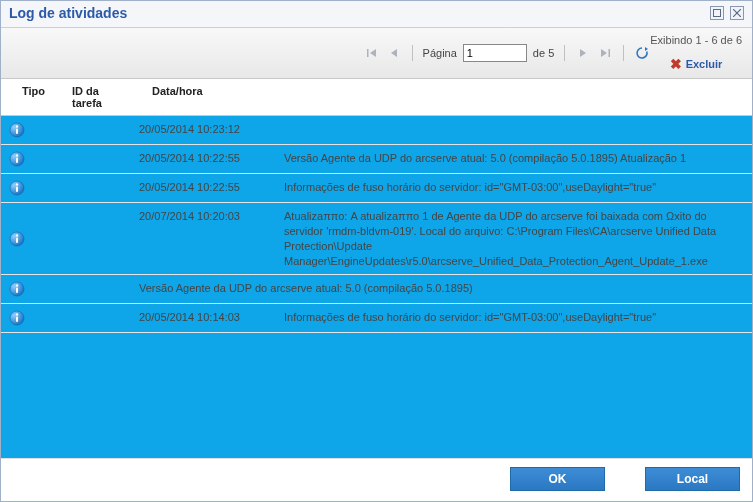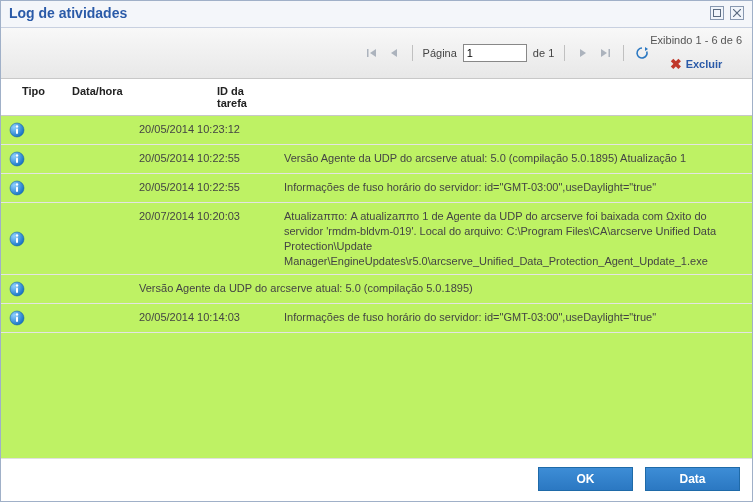--- a/index.html
+++ b/index.html
@@ -105,21 +105,21 @@
     font-weight: bold;
     color: #222;
   }
   .col-tipo { width: 50px; }
   .col-id   { width: 80px; }
   .col-data { width: 145px; }
   .col-msg  { flex: 1; padding-right:12px; }
   .grid-body {
     flex: 1;
     overflow: auto;
-    background:#bef264;
+    background:#0ea5e9;
   }
   .row {
     display:flex;
     border-bottom:1px solid #e4e4e4;
   }
   .cell {
     padding: 6px 8px;
     color:#444;
     line-height: 1.35;
   }
@@ -140,20 +140,21 @@
     min-width: 95px;
     height: 24px;
     border: 1px solid #1f6aa8;
     background: linear-gradient(#3d8dd6,#2b78c2);
     color: #fff;
     font-weight: bold;
     font-size: 12px;
     cursor: pointer;
     display:flex; align-items:center; justify-content:center;
     font-family: inherit;
+    margin-left: 28px;
   }
 </style>
 </head>
 <body>
 
 <div class="window">
 
   <div class="titlebar">
     <div class="titlebar-title">Log de atividades</div>
     <div class="titlebar-controls">
@@ -180,21 +181,21 @@
         </svg>
       </div>
       <div class="nav-icon">
         <svg width="12" height="12">
           <polygon points="9,2 3,6 9,10" fill="#5a6a80"></polygon>
         </svg>
       </div>
       <div class="nav-sep"></div>
       <span class="page-label">Página</span>
       <input class="page-input" value="1" style="">
-      <span class="page-label">de 1</span>
+      <span class="page-label">de 5</span>
       <div class="nav-sep"></div>
       <div class="nav-icon">
         <svg width="12" height="12">
           <polygon points="3,2 9,6 3,10" fill="#5a6a80"></polygon>
         </svg>
       </div>
       <div class="nav-icon">
         <svg width="12" height="12">
           <polygon points="2,2 8,6 2,10" fill="#5a6a80"></polygon>
           <rect x="9.5" y="2" width="1.5" height="8" fill="#5a6a80"></rect>
@@ -212,22 +213,22 @@
       <span class="display-text">Exibindo 1 - 6 de 6</span>
       <div class="excluir">
         <span class="excluir-x">✖</span>
         <span>Excluir</span>
       </div>
     </div>
   </div>
 
   <div class="grid-header">
     <div class="col col-tipo">Tipo</div>
+    <div class="col col-id">ID da tarefa</div>
     <div class="col col-data">Data/hora</div>
-    <div class="col col-id">ID da tarefa</div>
   </div>
 
   <div class="grid-body" id="grid-body">
 
   <div class="row">
         <div class="cell col-tipo">
           <span class="info-icon">
 <svg width="16" height="16" viewBox="0 0 16 16">
   <defs>
     <radialGradient id="g" cx="30%" cy="30%" r="70%">
@@ -340,16 +341,16 @@
           </span>
         </div>
         <div class="cell col-id"></div>
         <div class="cell col-data">20/05/2014 10:14:03</div>
         <div class="cell col-msg">Informações de fuso horário do servidor: id="GMT-03:00",useDaylight="true"</div>
       </div>
     </div>
 
   <div class="footer">
     <button class="btn">OK</button>
-    <button class="btn">Data</button>
+    <button class="btn">Local</button>
   </div>
 
 </div>
 
 </body></html>

